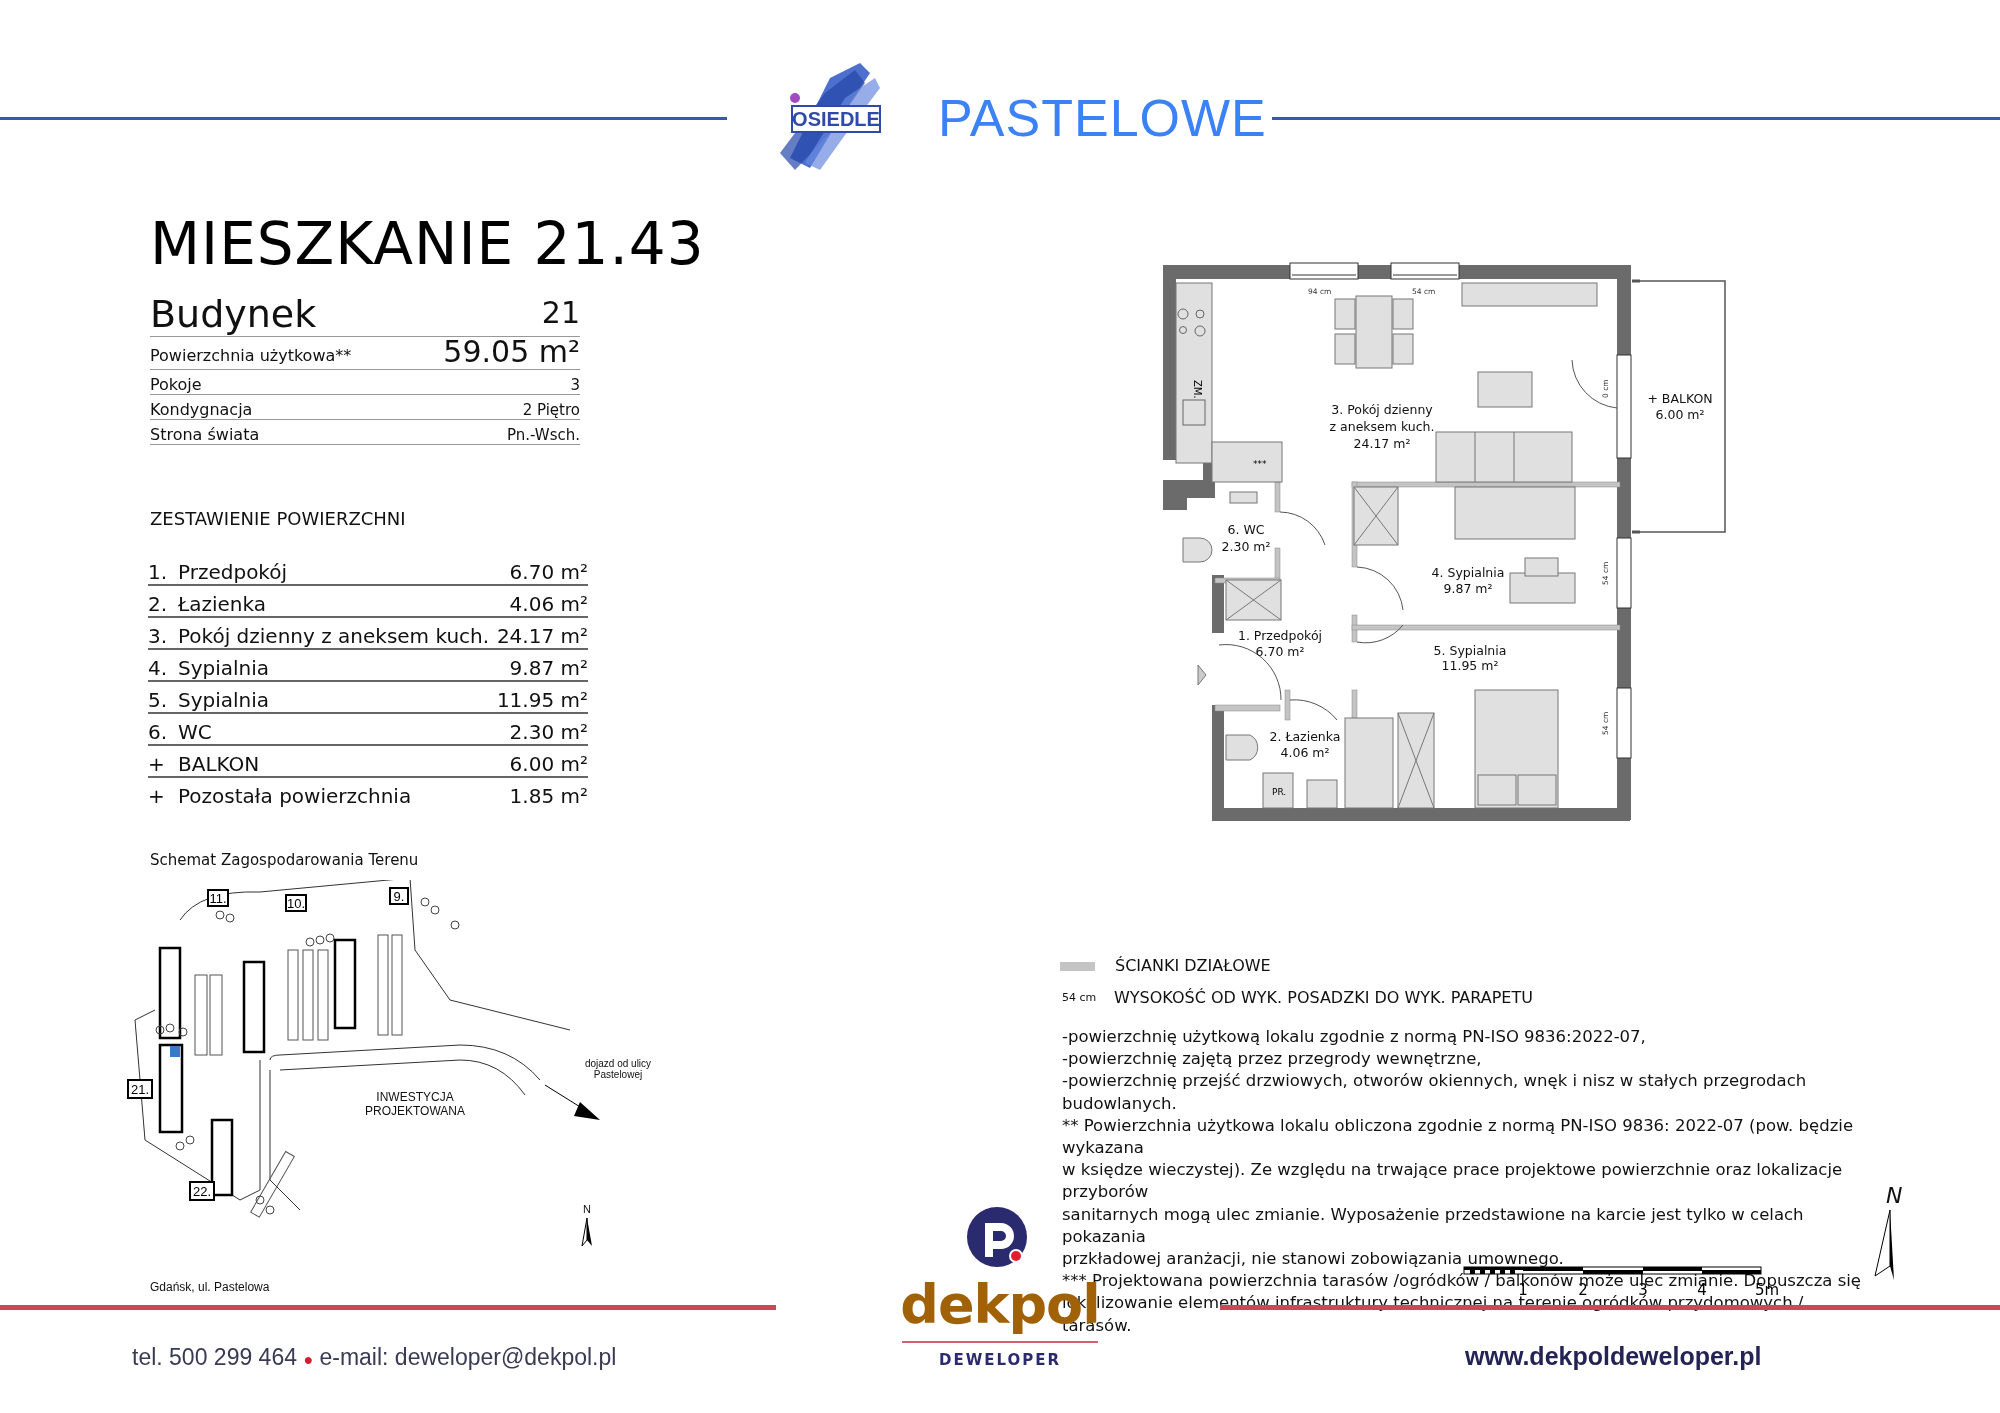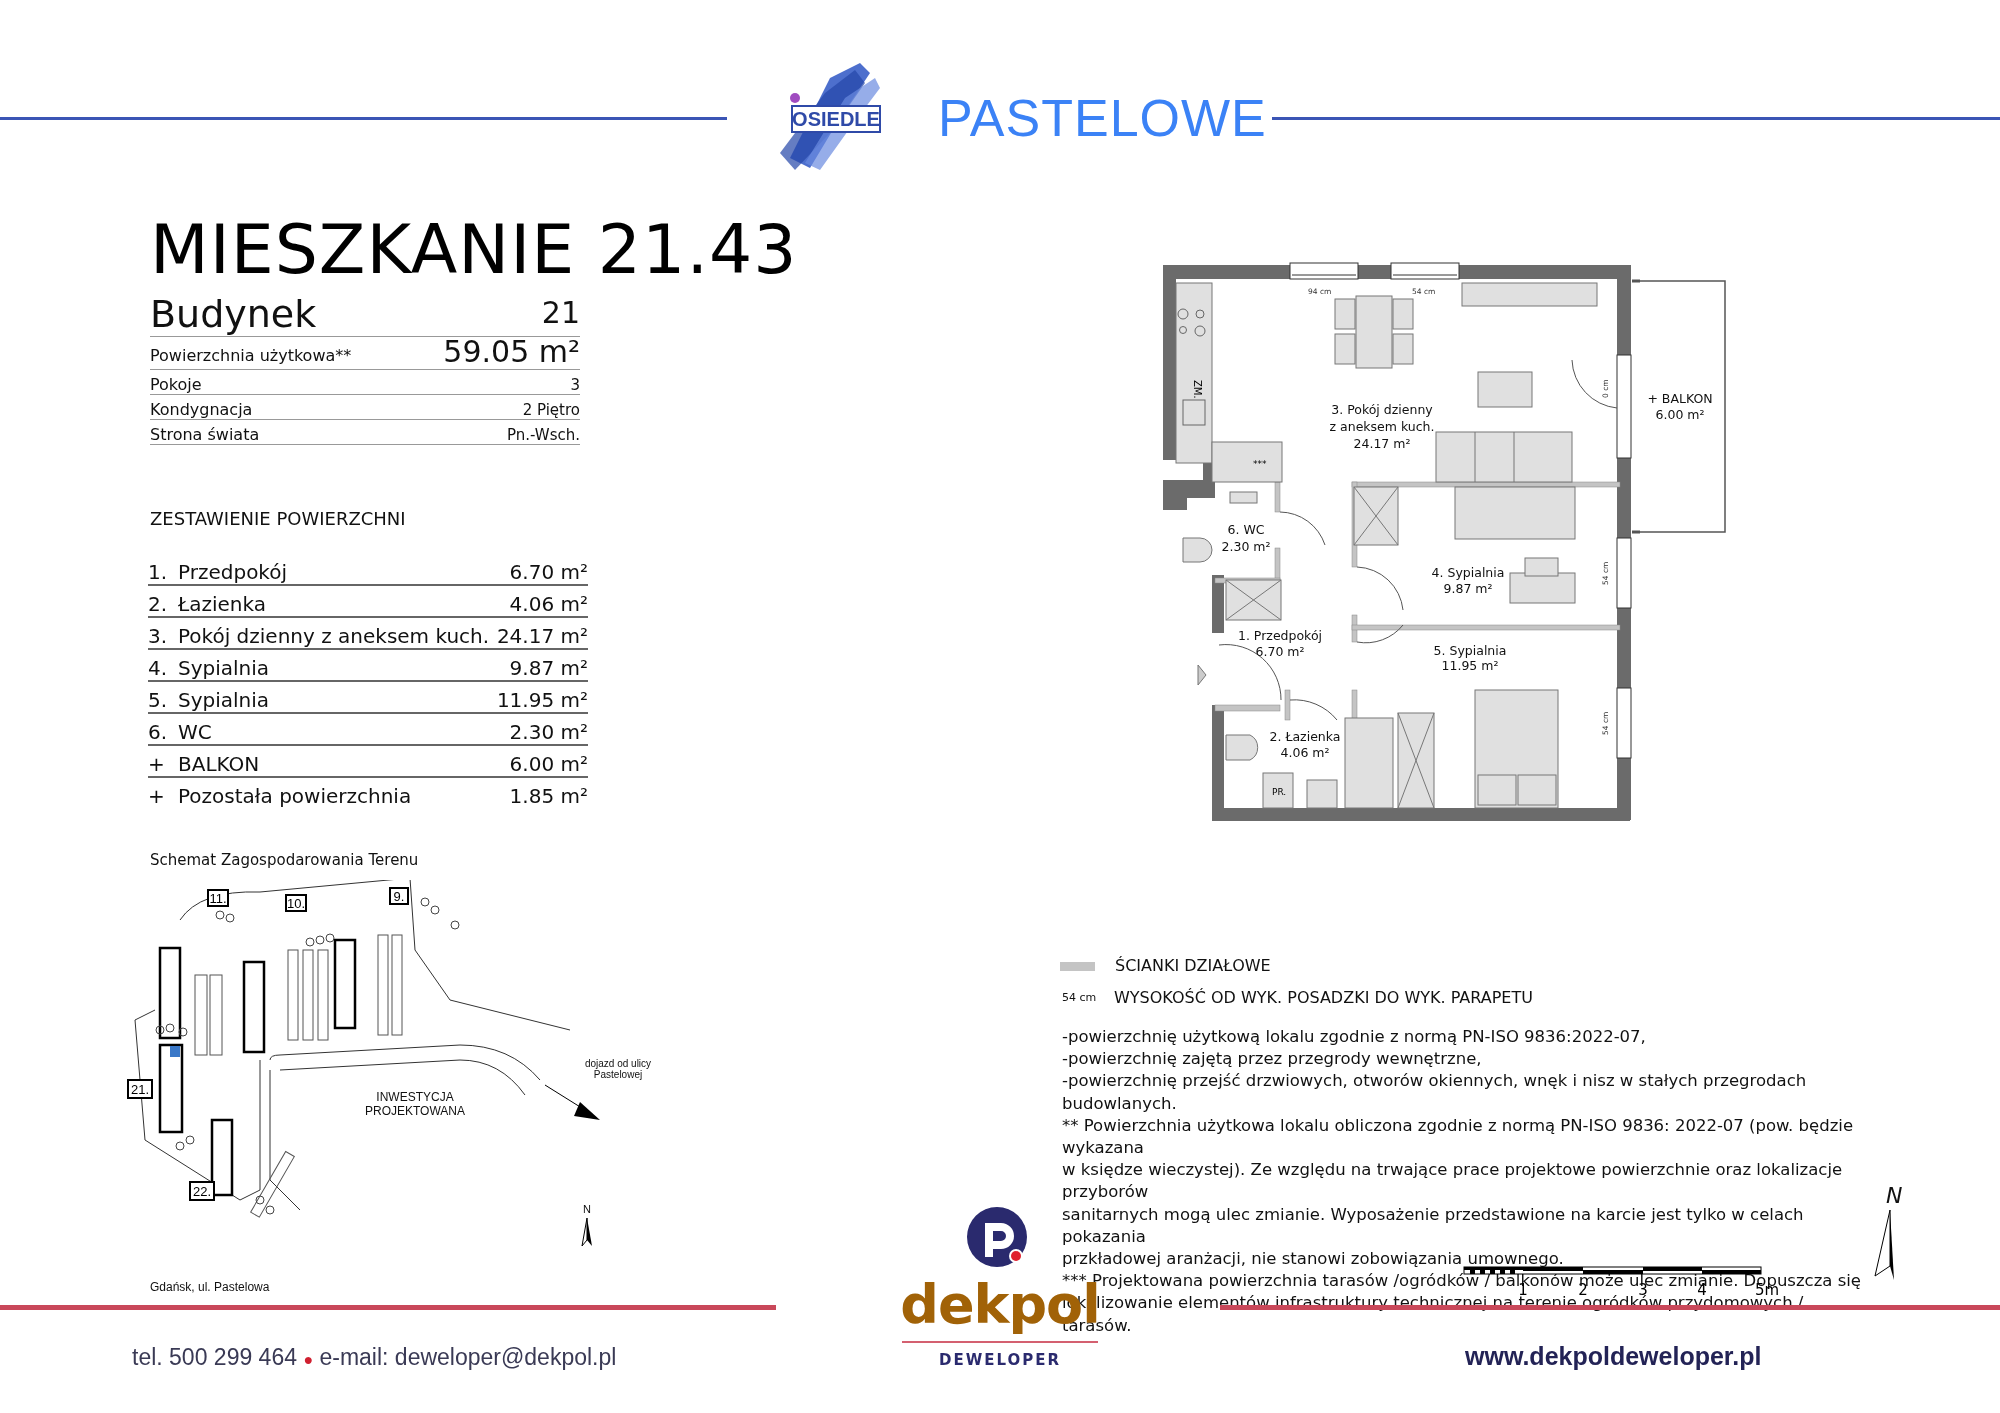--- a/index.html
+++ b/index.html
@@ -1,21 +1,21 @@
 <!DOCTYPE html>
 <html><head>
 <meta charset="utf-8">
 <style>
   html, body { margin:0; padding:0; background:#ffffff; }
   body { width:2000px; height:1413px; position:relative; overflow:hidden; font-family:"DejaVu Sans", sans-serif; color:#111; }
   .abs { position:absolute; }
   .hline { position:absolute; height:3px; background:#3b55b5; }
   .redline { position:absolute; height:5px; background:#c9485a; }
   .logo-text { position:absolute; left:938px; top:88px; font-size:52px; color:#3b82f6; letter-spacing:1px; font-family:"Liberation Sans", sans-serif; }
-  .title { position:absolute; left:150px; top:210px; font-size:68px; font-family:"DejaVu Sans", sans-serif; letter-spacing:1px; color:#000; }
+  .title { position:absolute; left:150px; top:210px; font-size:58px; font-family:"DejaVu Sans", sans-serif; letter-spacing:1px; color:#000; }
   .info { position:absolute; left:150px; width:430px; }
   .row { display:flex; justify-content:space-between; align-items:flex-end; border-bottom:1.5px solid #999; font-size:16px; }
   .row .v { text-align:right; }
   .area-row { position:absolute; left:148px; width:440px; display:flex; border-bottom:2px solid #666; font-size:20px; height:32px; align-items:flex-end; }
   .area-row .num { width:30px; }
   .area-row .lab { flex:1; }
   .area-row .val { text-align:right; }
   .legend-txt { position:absolute; font-size:16px; }
   .note { position:absolute; left:1062px; top:1026px; width:800px; font-size:16.5px; line-height:22.2px; color:#111; }
   .site-lbl { position:absolute; font-family:"Liberation Sans", sans-serif; }

